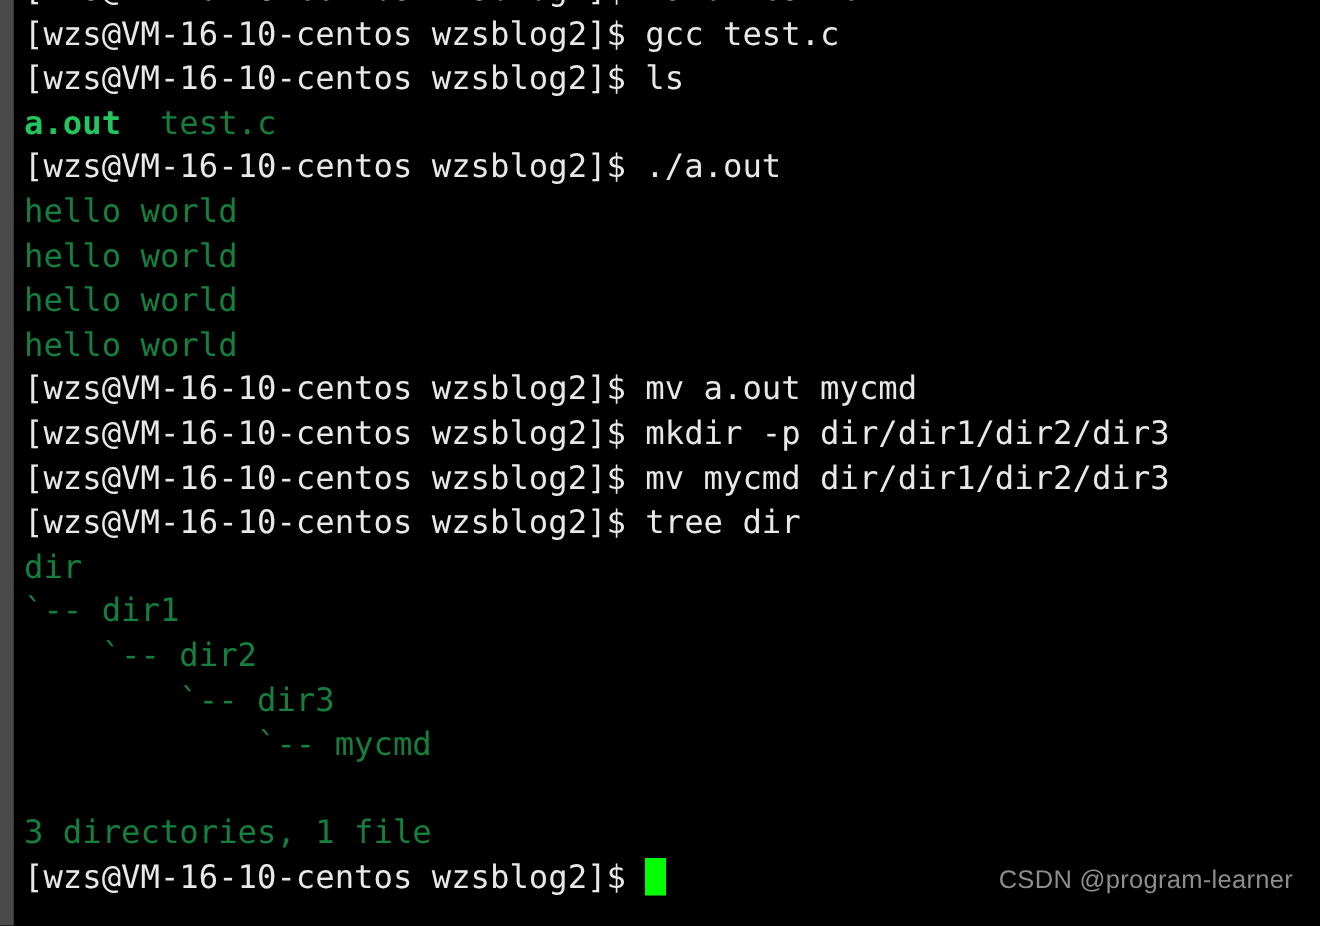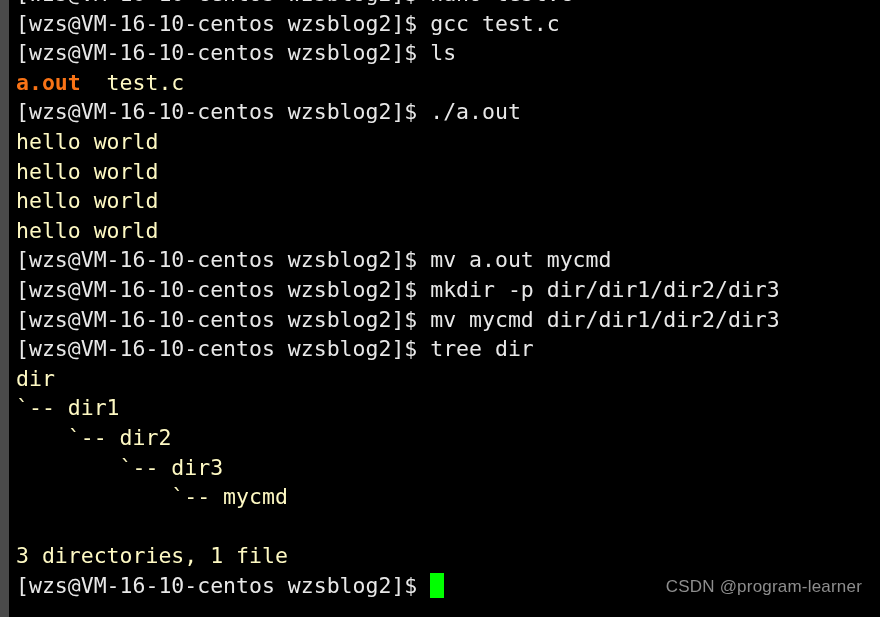--- a/index.html
+++ b/index.html
@@ -66,22 +66,22 @@
   }
 
   .line {
     white-space: pre;
     height: 29.6px;
     color: #e8e8e8;
   }
 
   .seg-prompt   { color: #e8e8e8; }
   .seg-command  { color: #e8e8e8; }
-  .seg-plain    { color: #fef9c3; }
-  .seg-exec     { color: #f97316; font-weight: bold; }
+  .seg-plain    { color: #15803d; }
+  .seg-exec     { color: #22c55e; font-weight: bold; }
 
   .cursor-block {
     display: inline-block;
     width: 14px;
     height: 25px;
     background: #00ff00;
     vertical-align: -5px;
   }
 
   #watermark {

